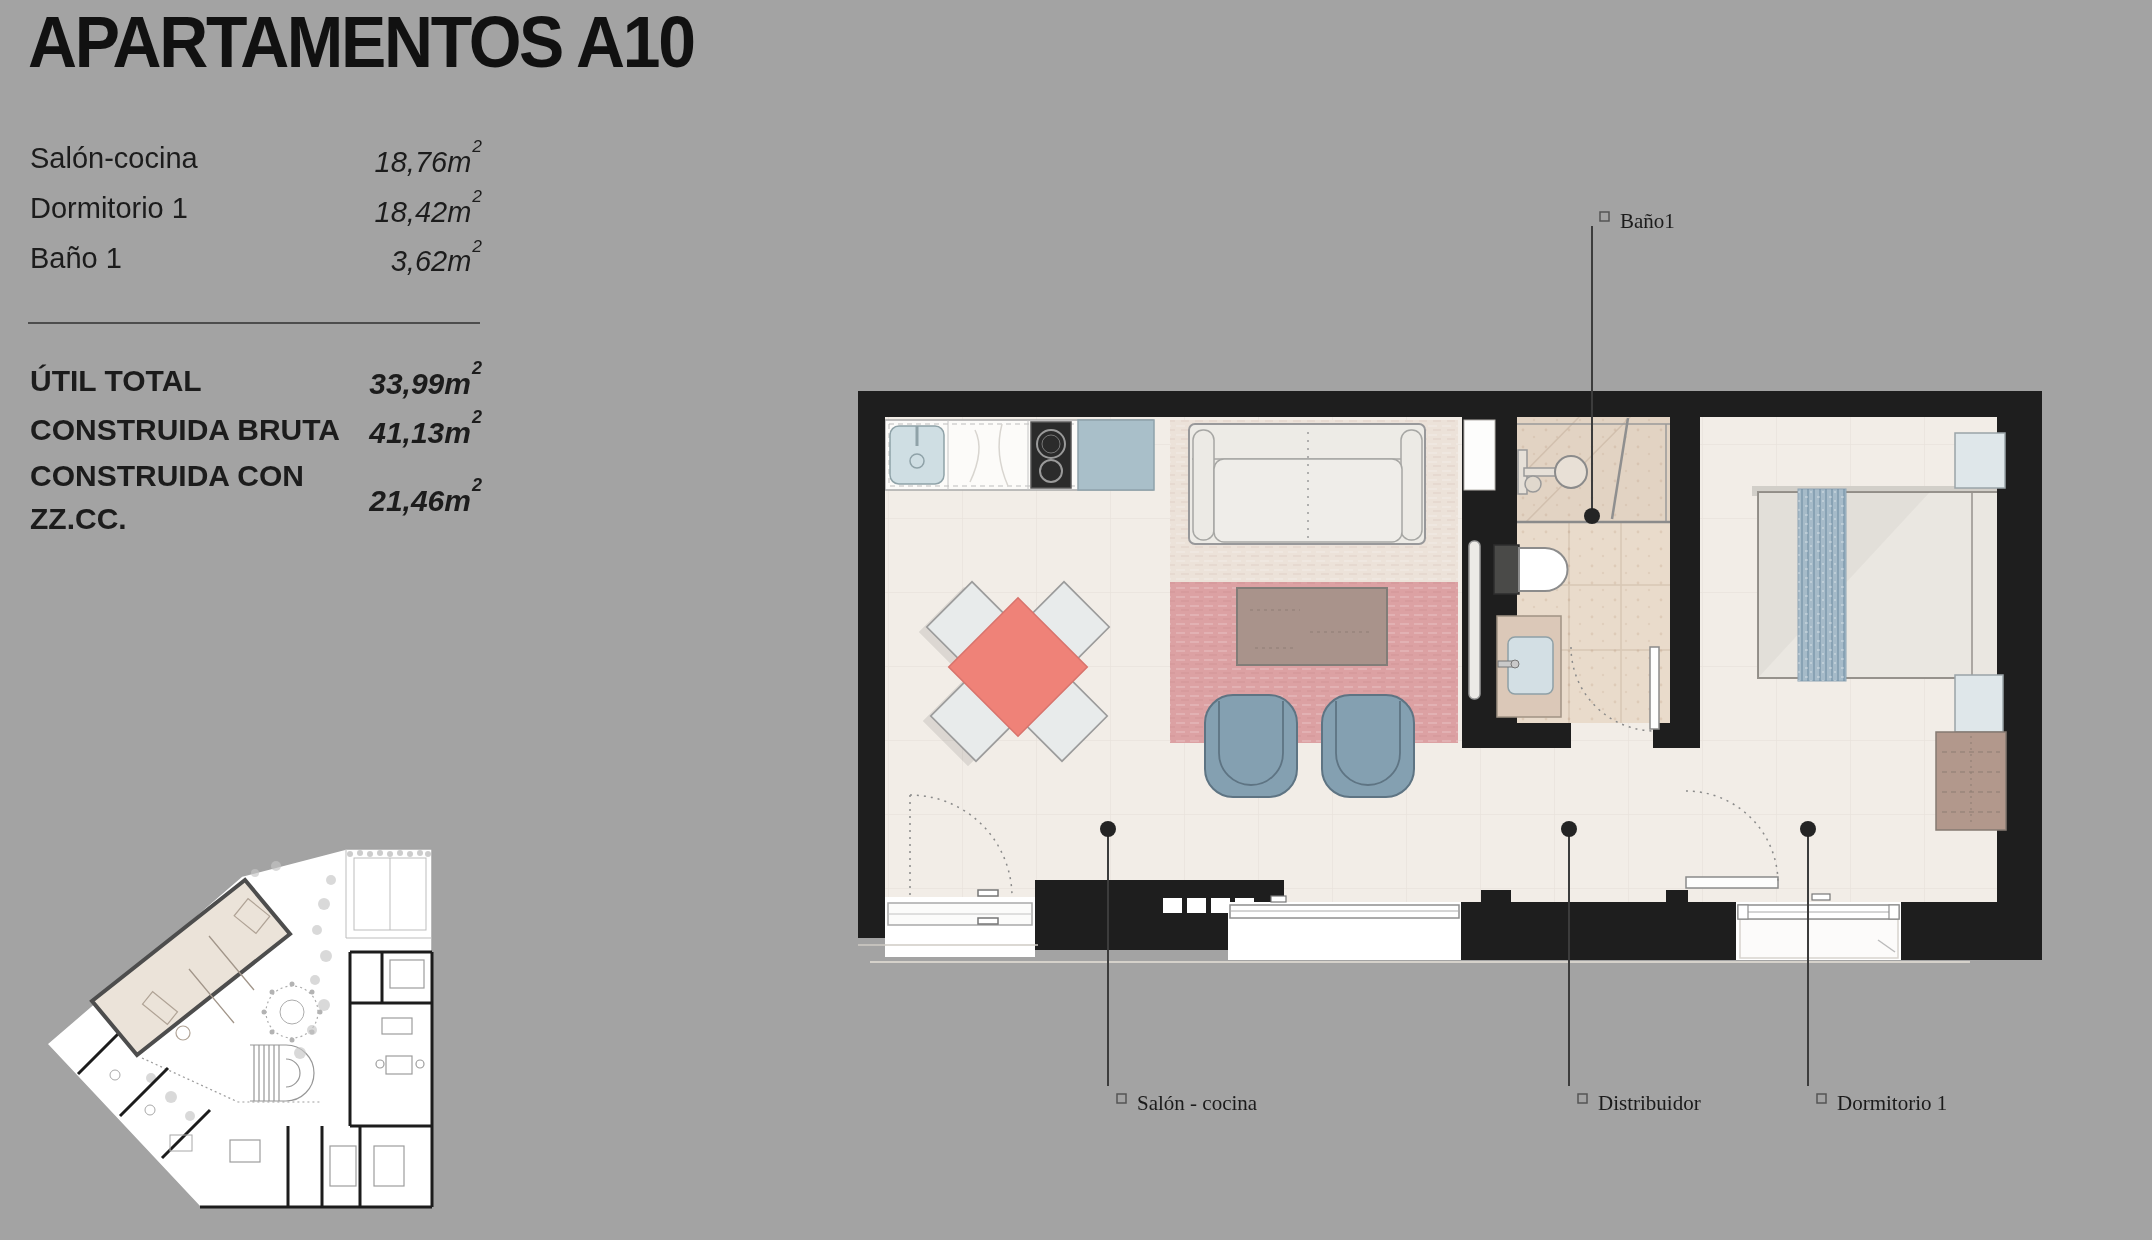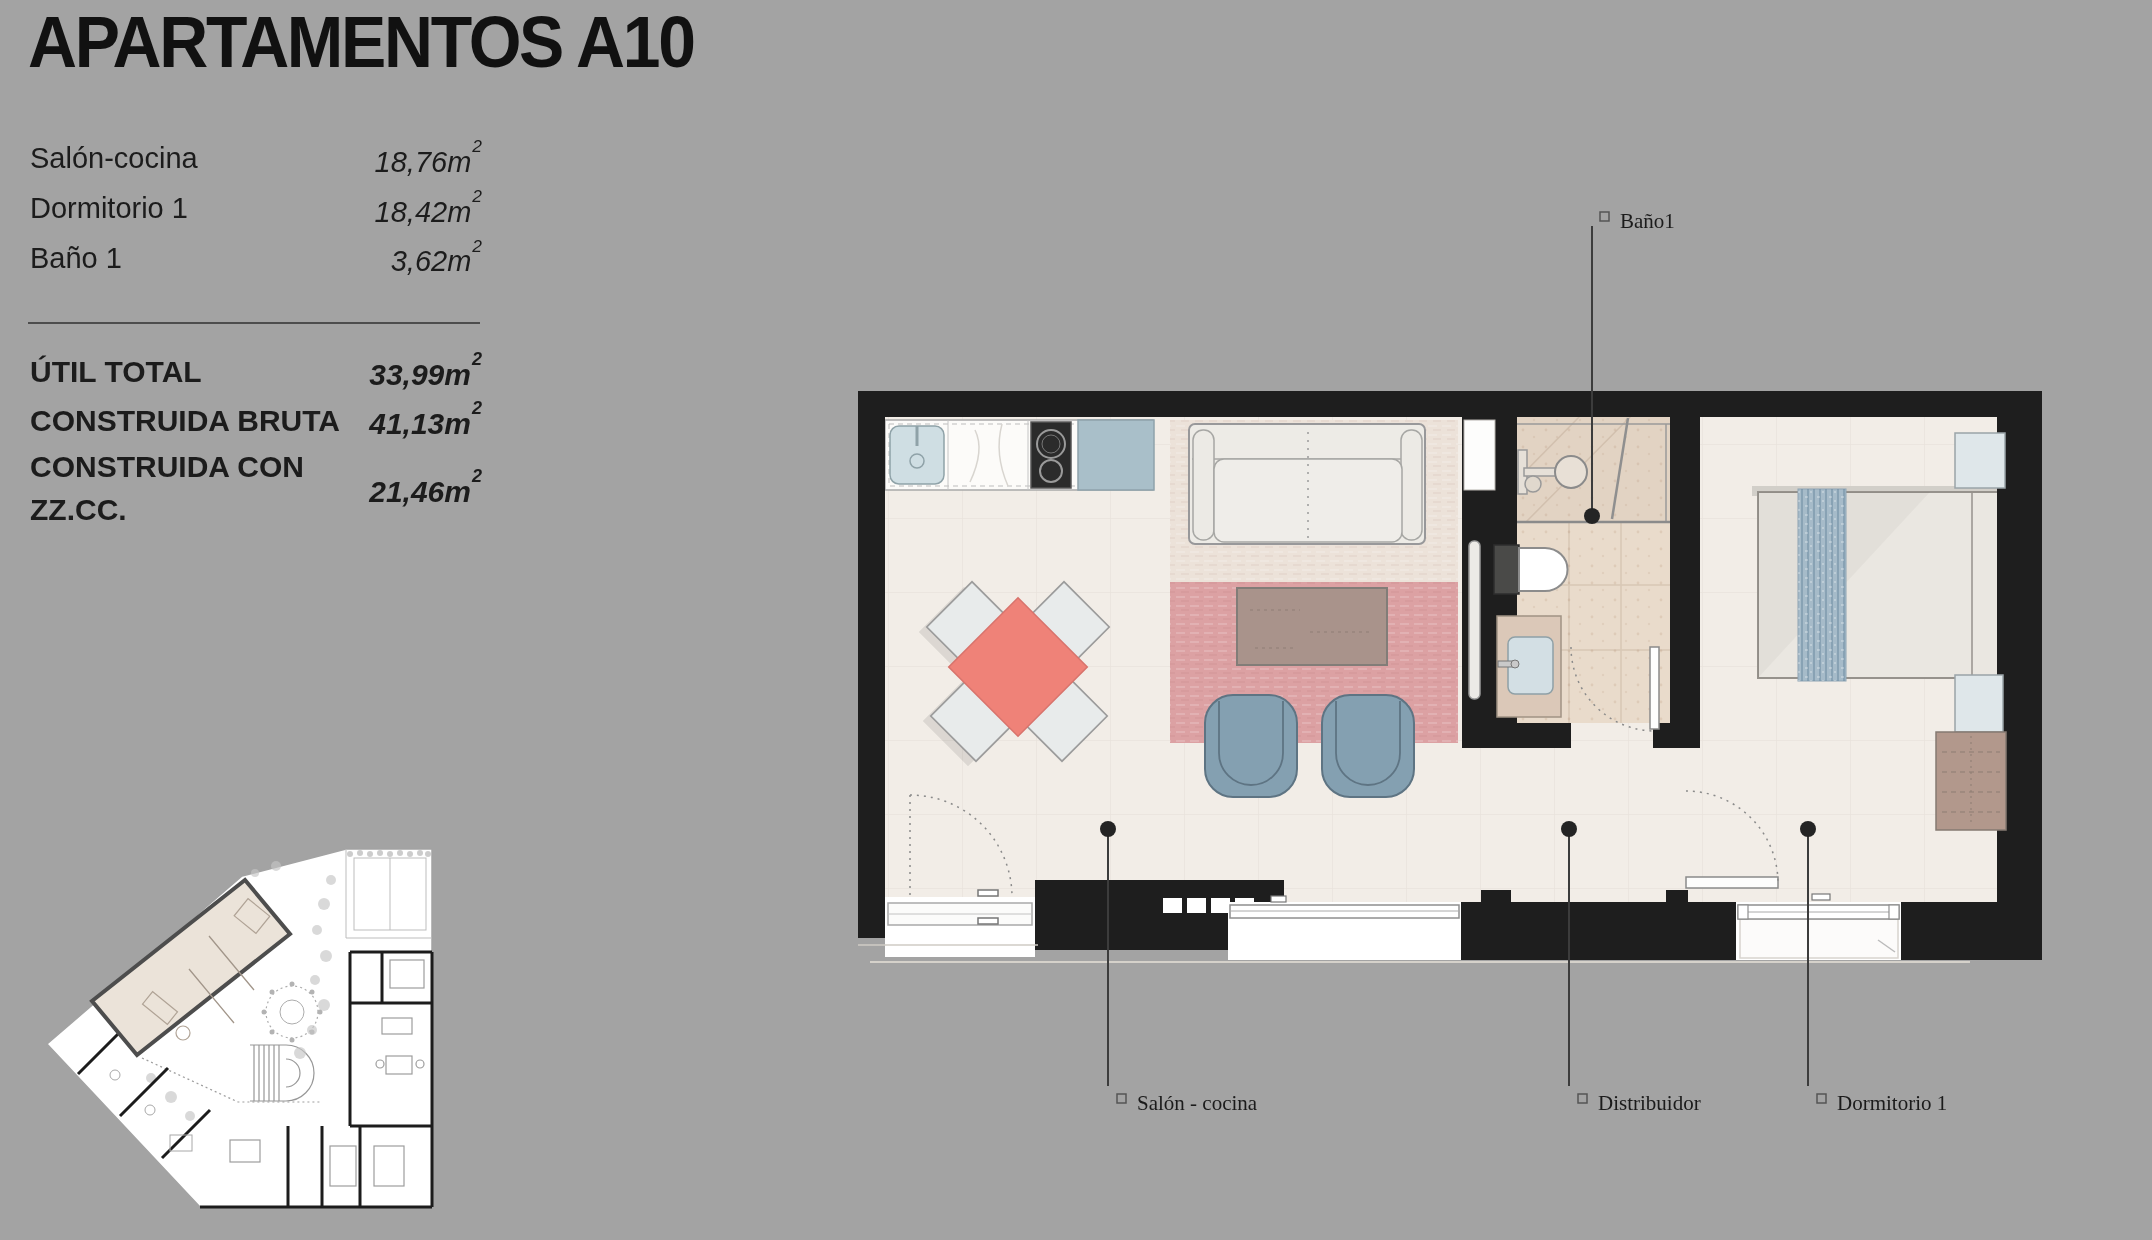--- a/index.html
+++ b/index.html
@@ -7,21 +7,21 @@
         font-family:"Liberation Sans","DejaVu Sans",sans-serif;color:#1a1a1a;}
   .page-title{position:absolute;left:28px;top:0px;font-size:73px;font-weight:700;
         letter-spacing:-2.5px;color:#111;white-space:nowrap;
         transform:scaleX(.93);transform-origin:left top;}
   .rooms{position:absolute;left:30px;top:134px;width:452px;}
   .row{display:flex;justify-content:space-between;align-items:center;
        font-size:29px;line-height:43px;color:#1c1c1c;}
   .row .val{white-space:nowrap;font-style:italic;}
   .row sup{font-size:60%;position:relative;top:-0.5em;margin-left:1px;}
   .divider{position:absolute;left:28px;top:322px;width:452px;border-top:2px solid #4d4d4d;}
-  .totals{position:absolute;left:30px;top:347px;width:452px;font-weight:700;}
+  .totals{position:absolute;left:30px;top:356px;width:452px;font-weight:700;}
   .totals .row{font-size:30px;}
   #plan-svg{position:absolute;left:0;top:0;}
   #keyplan-svg{position:absolute;left:30px;top:840px;}
   text.plabel{font-family:"Liberation Serif","DejaVu Serif",serif;font-size:21px;fill:#1b1b1b;}
 </style>
 </head>
 <body>
 
 <div class="page">
 

